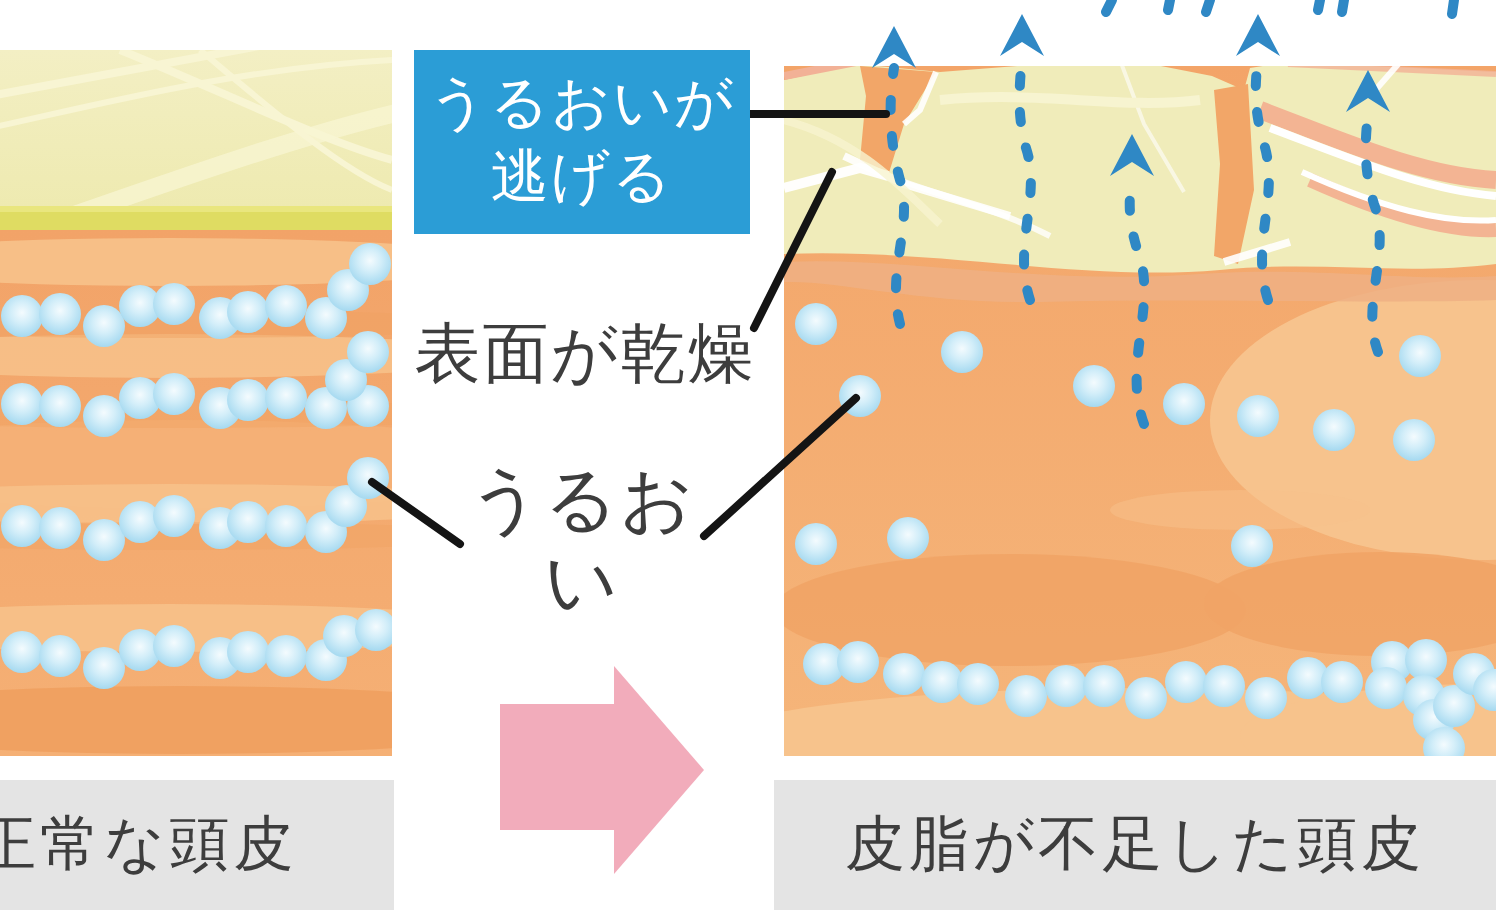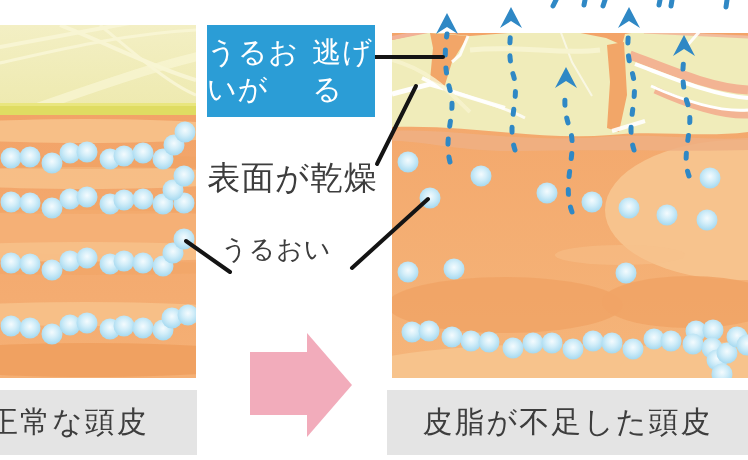--- a/index.html
+++ b/index.html
@@ -4,30 +4,30 @@
 <style>
   html,body{margin:0;padding:0;background:#fff;}
   .stage{
     position:relative;width:748px;height:460px;overflow:hidden;background:#fff;
     font-family:"Liberation Sans","DejaVu Sans",sans-serif;
   }
   .stage svg{position:absolute;left:0;top:0;}
   .escape-box{
     position:absolute;left:207px;top:25px;width:168px;height:92px;
     background:var(--escape-box-bg);color:var(--escape-box-text);
-    display:flex;flex-direction:row;align-items:center;justify-content:center;
+    display:flex;flex-direction:column;align-items:center;justify-content:center;
     font-size:29px;line-height:37px;letter-spacing:1px;font-weight:500;
   }
   .surface-dry{
     position:absolute;left:204px;top:160px;width:174px;height:36px;
     color:var(--text-dark);font-size:33px;line-height:36px;text-align:right;letter-spacing:1px;font-family:Liberation Serif, serif;
   }
   .moisture-label{
     position:absolute;left:221px;top:229px;width:140px;
-    color:var(--text-dark);font-size:26px;line-height:41px;text-align:center;letter-spacing:1px;
+    color:var(--text-dark);font-size:36px;line-height:41px;text-align:center;letter-spacing:1px;
     display:flex;flex-direction:row;align-items:center;
   }
   .caption{
     position:absolute;top:390px;height:65px;background:var(--caption-bg);
     color:var(--text-dark);font-size:30px;letter-spacing:2px;
     display:flex;align-items:center;overflow:hidden;
   }
   .caption-left{left:0;width:197px;}
   .caption-left span{position:relative;left:-12px;white-space:nowrap;}
   .caption-right{left:387px;width:361px;justify-content:center;}

